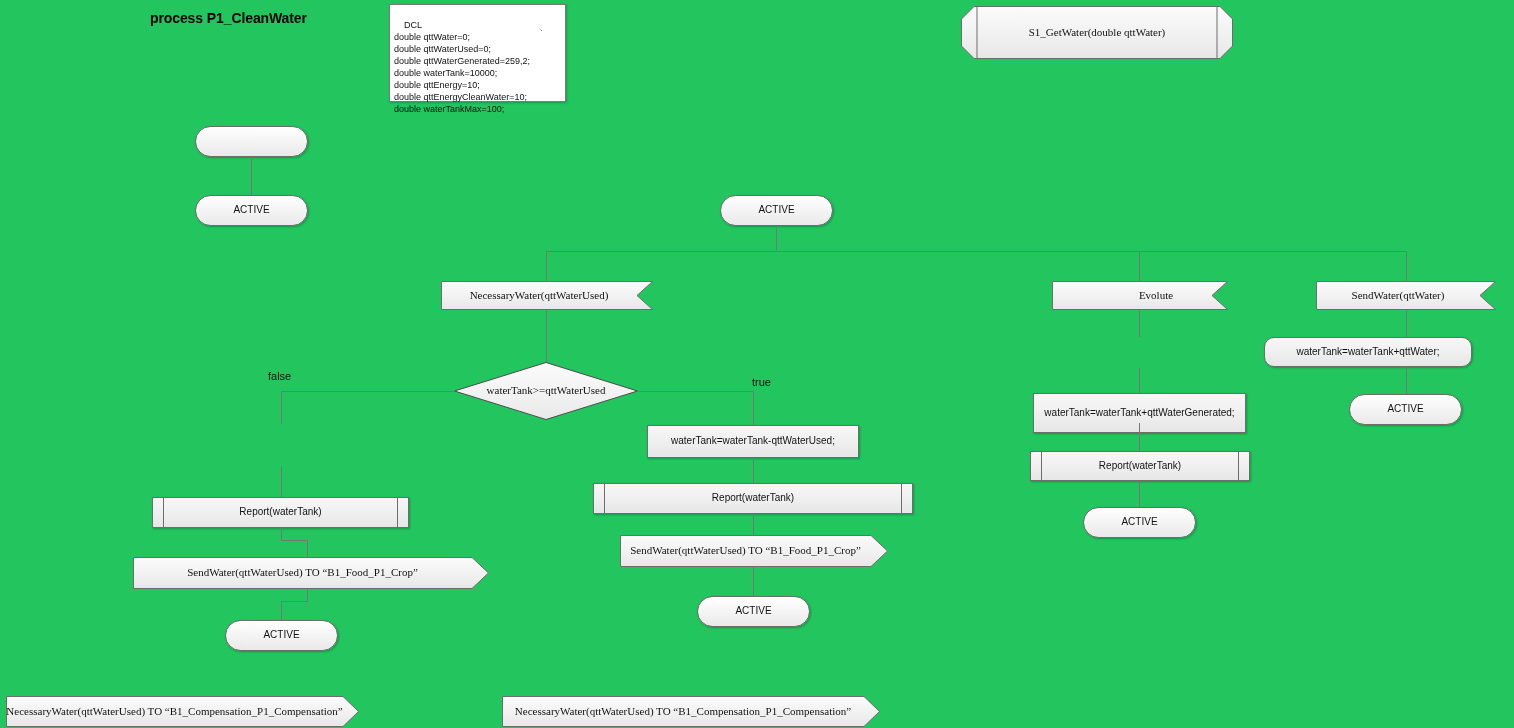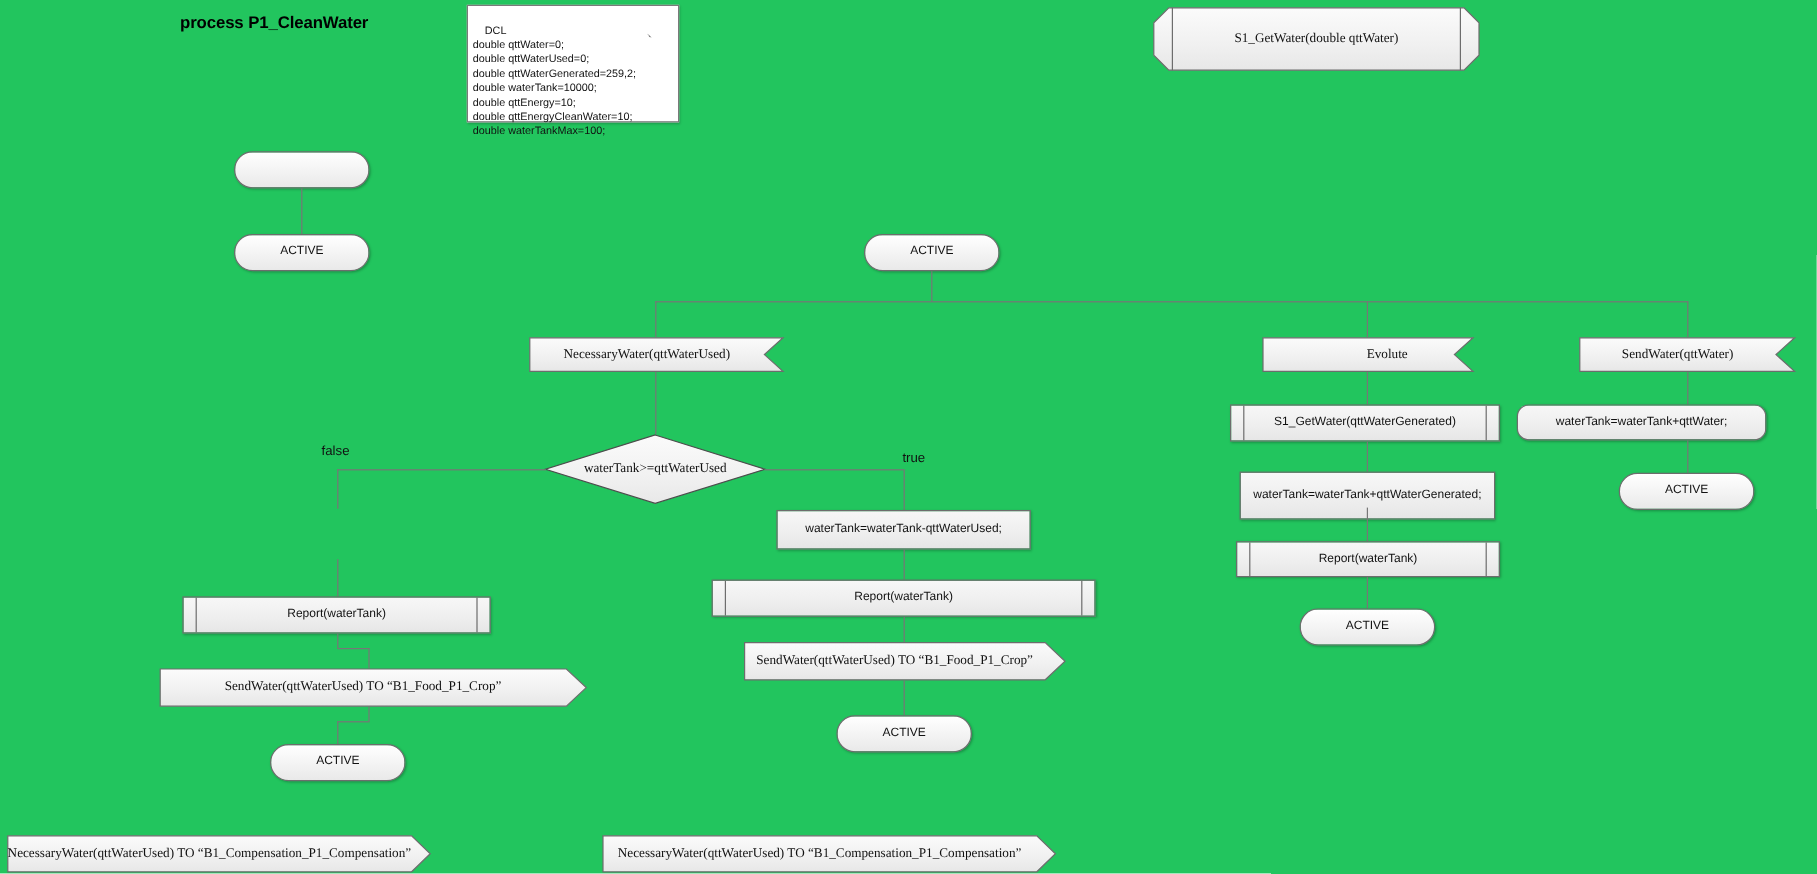--- a/index.html
+++ b/index.html
@@ -292,21 +292,20 @@
           <stop offset="100%" stop-color="#e7e7e7"></stop>
         </linearGradient>
       </defs>
       <path d="M0.5,0.5 L175.5,0.5 L160,14.5 L175.5,28.5 L0.5,28.5 Z" fill="url(#gradIn2)" stroke="#6d6d6d" stroke-width="1"></path>
     </svg>
   </div>
   <div class="shape-label" style="left:1052px; top:281px; width:160px; height:29px;margin-left:24px;">Evolute</div>
 
   <div class="line-v" style="left:1139px; top:310px; height:27px;"></div>
 
-  <div class="node proc" style="left:1025px; top:337px; width:225px; height:31px;">S1_GetWater(qttWaterGenerated)</div>
 
   <div class="line-v" style="left:1139px; top:368px; height:25px;"></div>
 
   <div class="node task" style="left:1033px; top:393px; width:213px; height:40px;">waterTank=waterTank+qttWaterGenerated;</div>
 
   <div class="line-v" style="left:1139px; top:423px; height:28px;"></div>
 
   <div class="node proc" style="left:1030px; top:451px; width:220px; height:30px;">Report(waterTank)</div>
 
   <div class="line-v" style="left:1139px; top:481px; height:26px;"></div>

